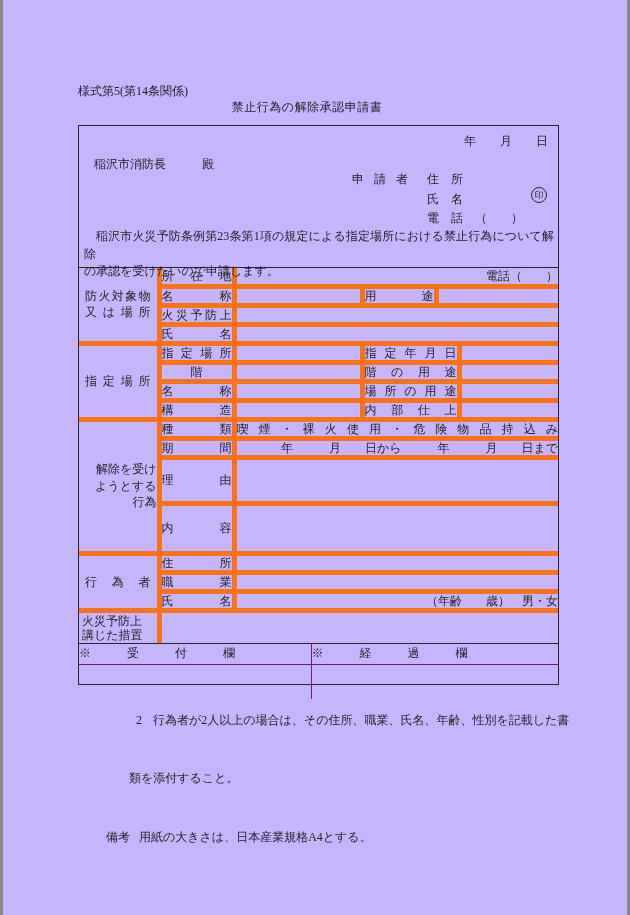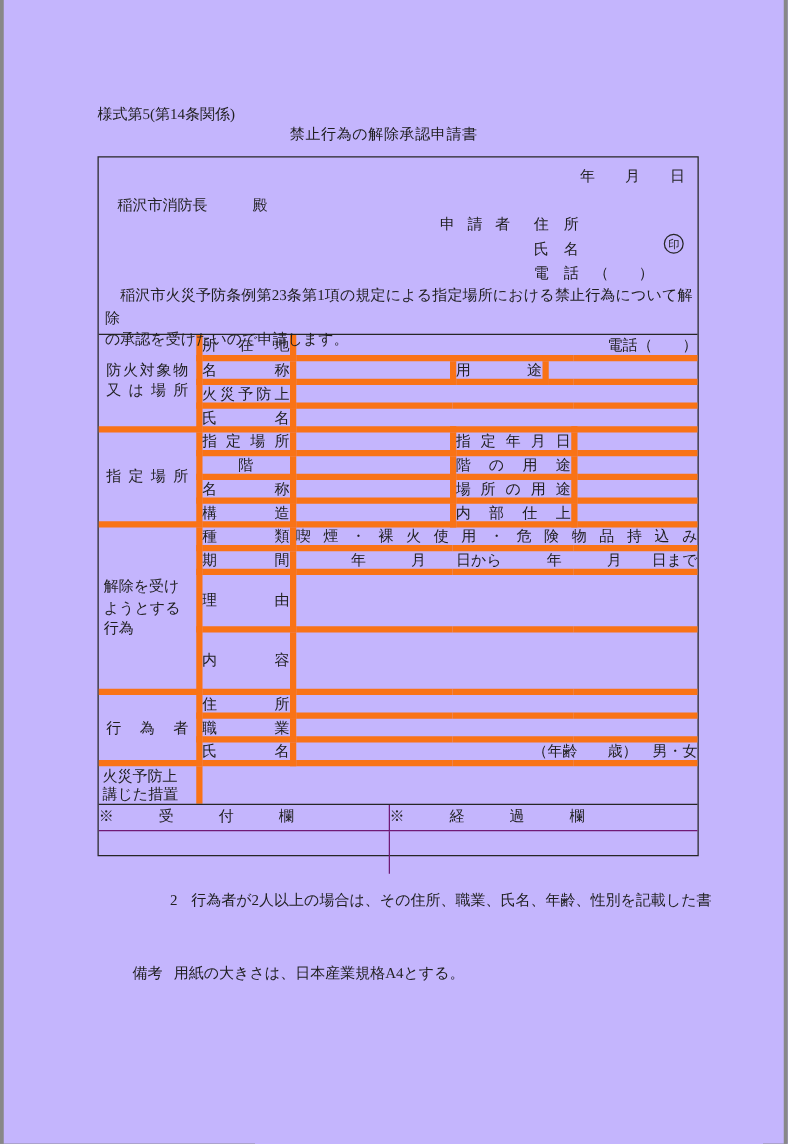--- a/index.html
+++ b/index.html
@@ -36,21 +36,21 @@
   table.grid td { border:5px solid #f97316; vertical-align:middle; font-size:12px; line-height:14px; overflow:hidden; padding:0; }
   tr.h18 td { height:18px; } tr.h16 td { height:16px; }
   tr.h46 td { height:46px; } tr.h50 td { height:50px; }
   tr.h33 td { height:33px; } tr.h20 td { height:20px; } tr.h35 td { height:35px; }
 
   td.lbl { text-align:justify; text-align-last:justify; padding:0 7px; }
   td.lbl-tight { text-align:justify; text-align-last:justify; padding:0 3px; }
   td.ctr { text-align:center; }
   td.grp { vertical-align:middle; }
   .jl { display:block; text-align:justify; text-align-last:justify; padding:0 6px; line-height:16px; }
-  .gl { display:block; padding-left:4px; line-height:16.5px; }
+  .gl { display:block; padding-left:4px; line-height:16.5px;text-align:right; }
   .ml { display:block; padding-left:3px; line-height:14px; }
   td.vdist { text-align:justify; text-align-last:justify; padding:0 4px; }
   td.vright { text-align:right; white-space:pre; }
   .pr2 { padding-right:2px; } .pr18 { padding-right:18px; } .pr22 { padding-right:22px; }
 
   .stamp-wrap { border-top:1px solid #262626; }
   table.stamp { width:479px; border-collapse:collapse; table-layout:fixed; border-style:hidden; }
   table.stamp td { border:1px solid #701a75; vertical-align:middle; white-space:pre; }
 
   .notes { position:absolute; left:85px; top:691px; width:472px; line-height:19.5px; }
@@ -210,18 +210,21 @@
           </tr>
         </tbody>
       </table>
     </div>
   </div>
 
   <div class="notes">
     <div class="nrow">
       <span class="nlab"></span><span class="nnum">2</span><span>行為者が2人以上の場合は、その住所、職業、氏名、年齢、性別を記載した書</span>
     </div>
+    <div class="nrow nindent">
+      <span>類を添付すること。</span>
+    </div>
     <div class="nrow">
       <span class="nlab2">備考</span><span>用紙の大きさは、日本産業規格A4とする。</span>
     </div>
   </div>
 
 </div>
 
 </body></html>

